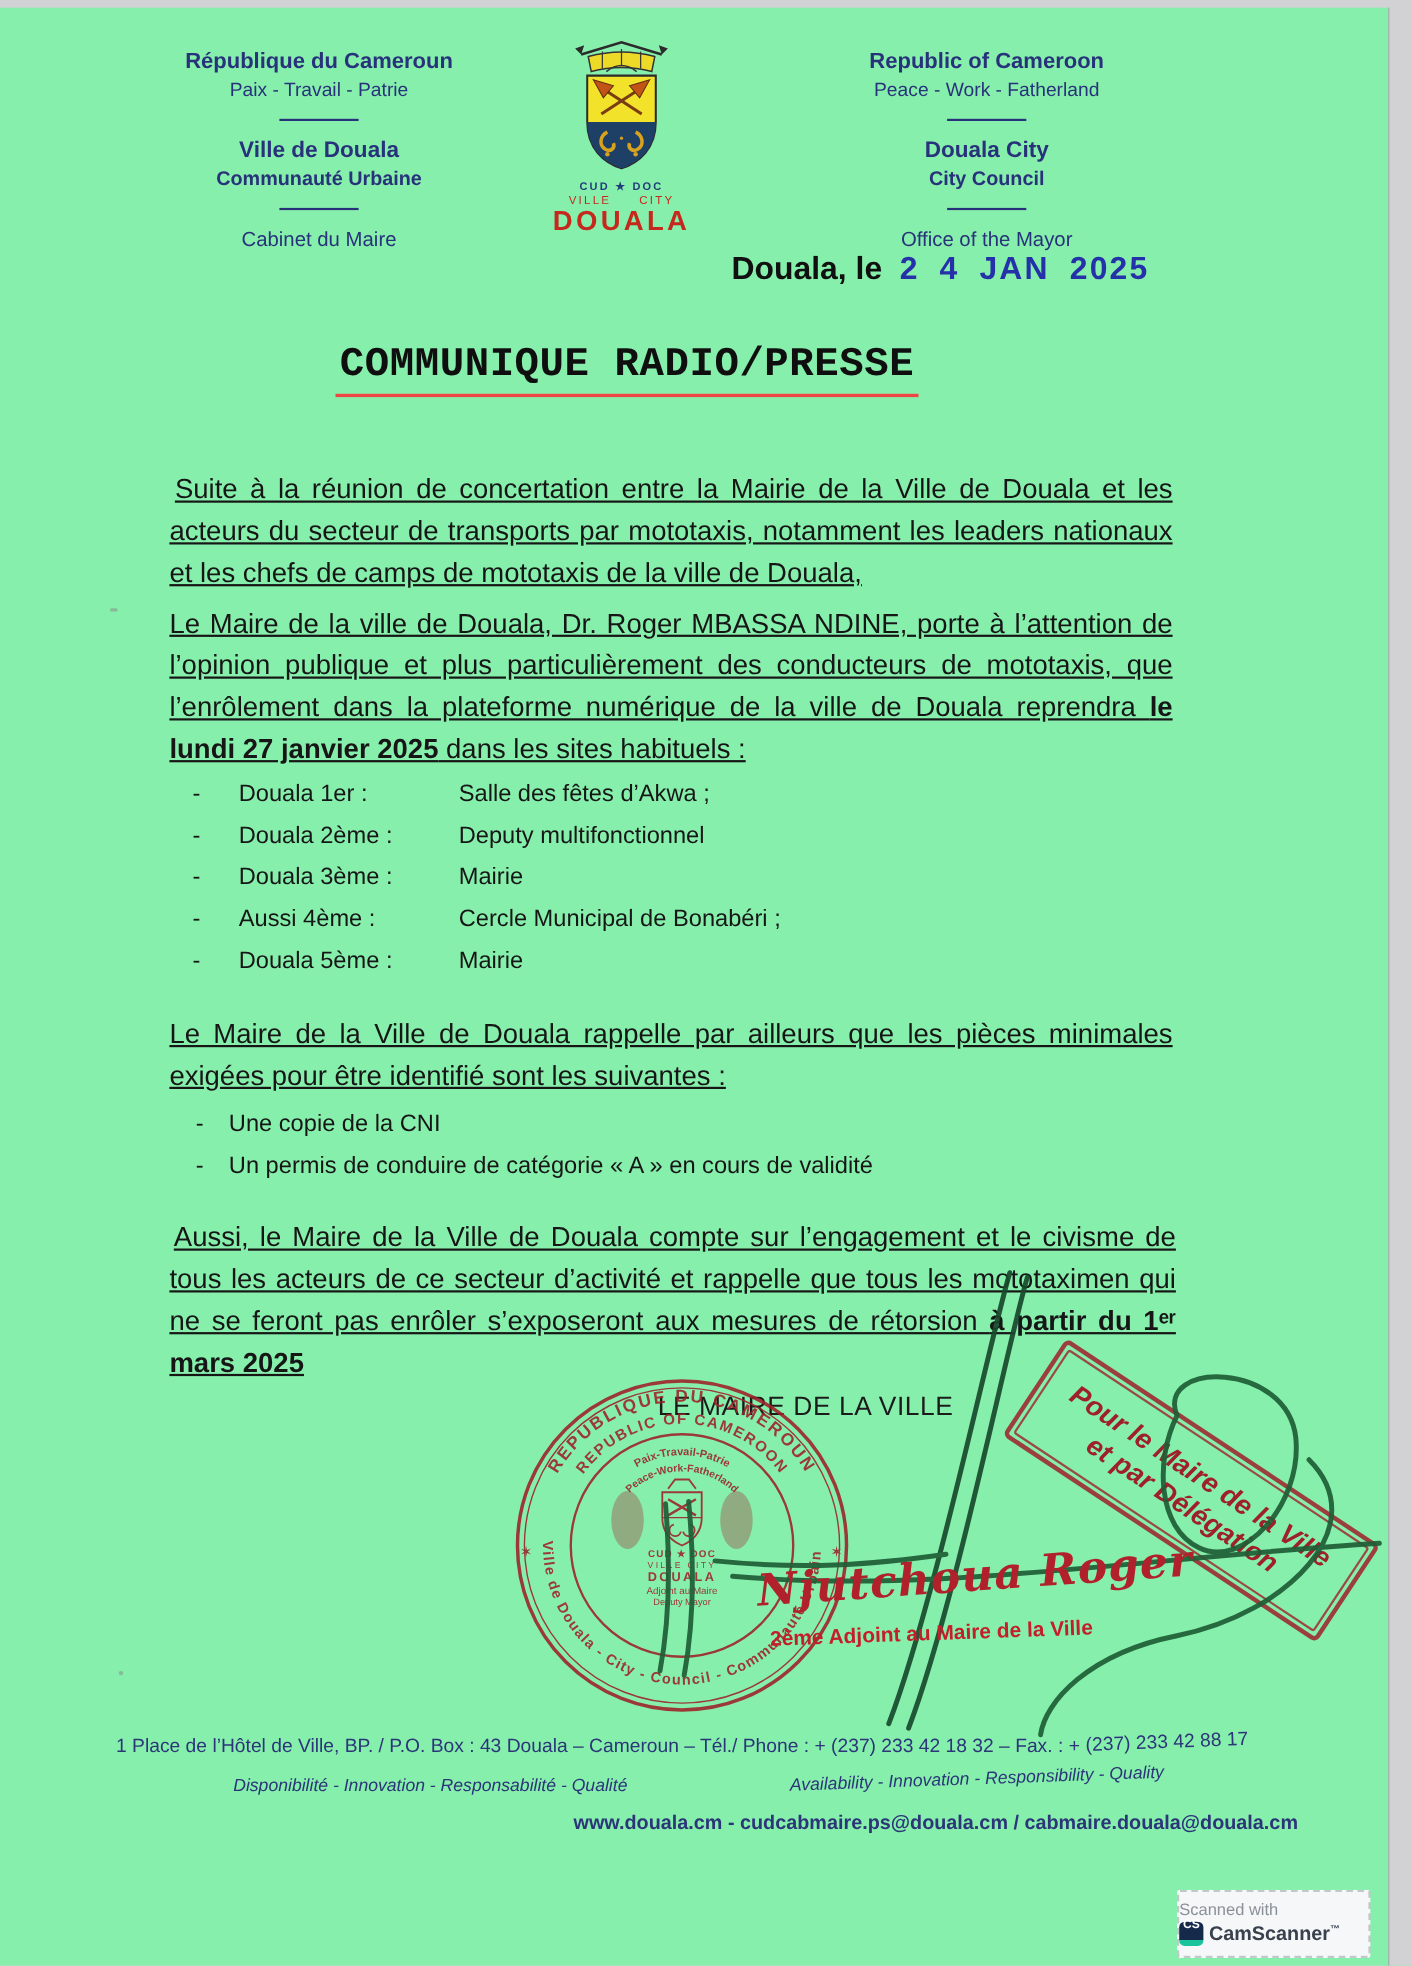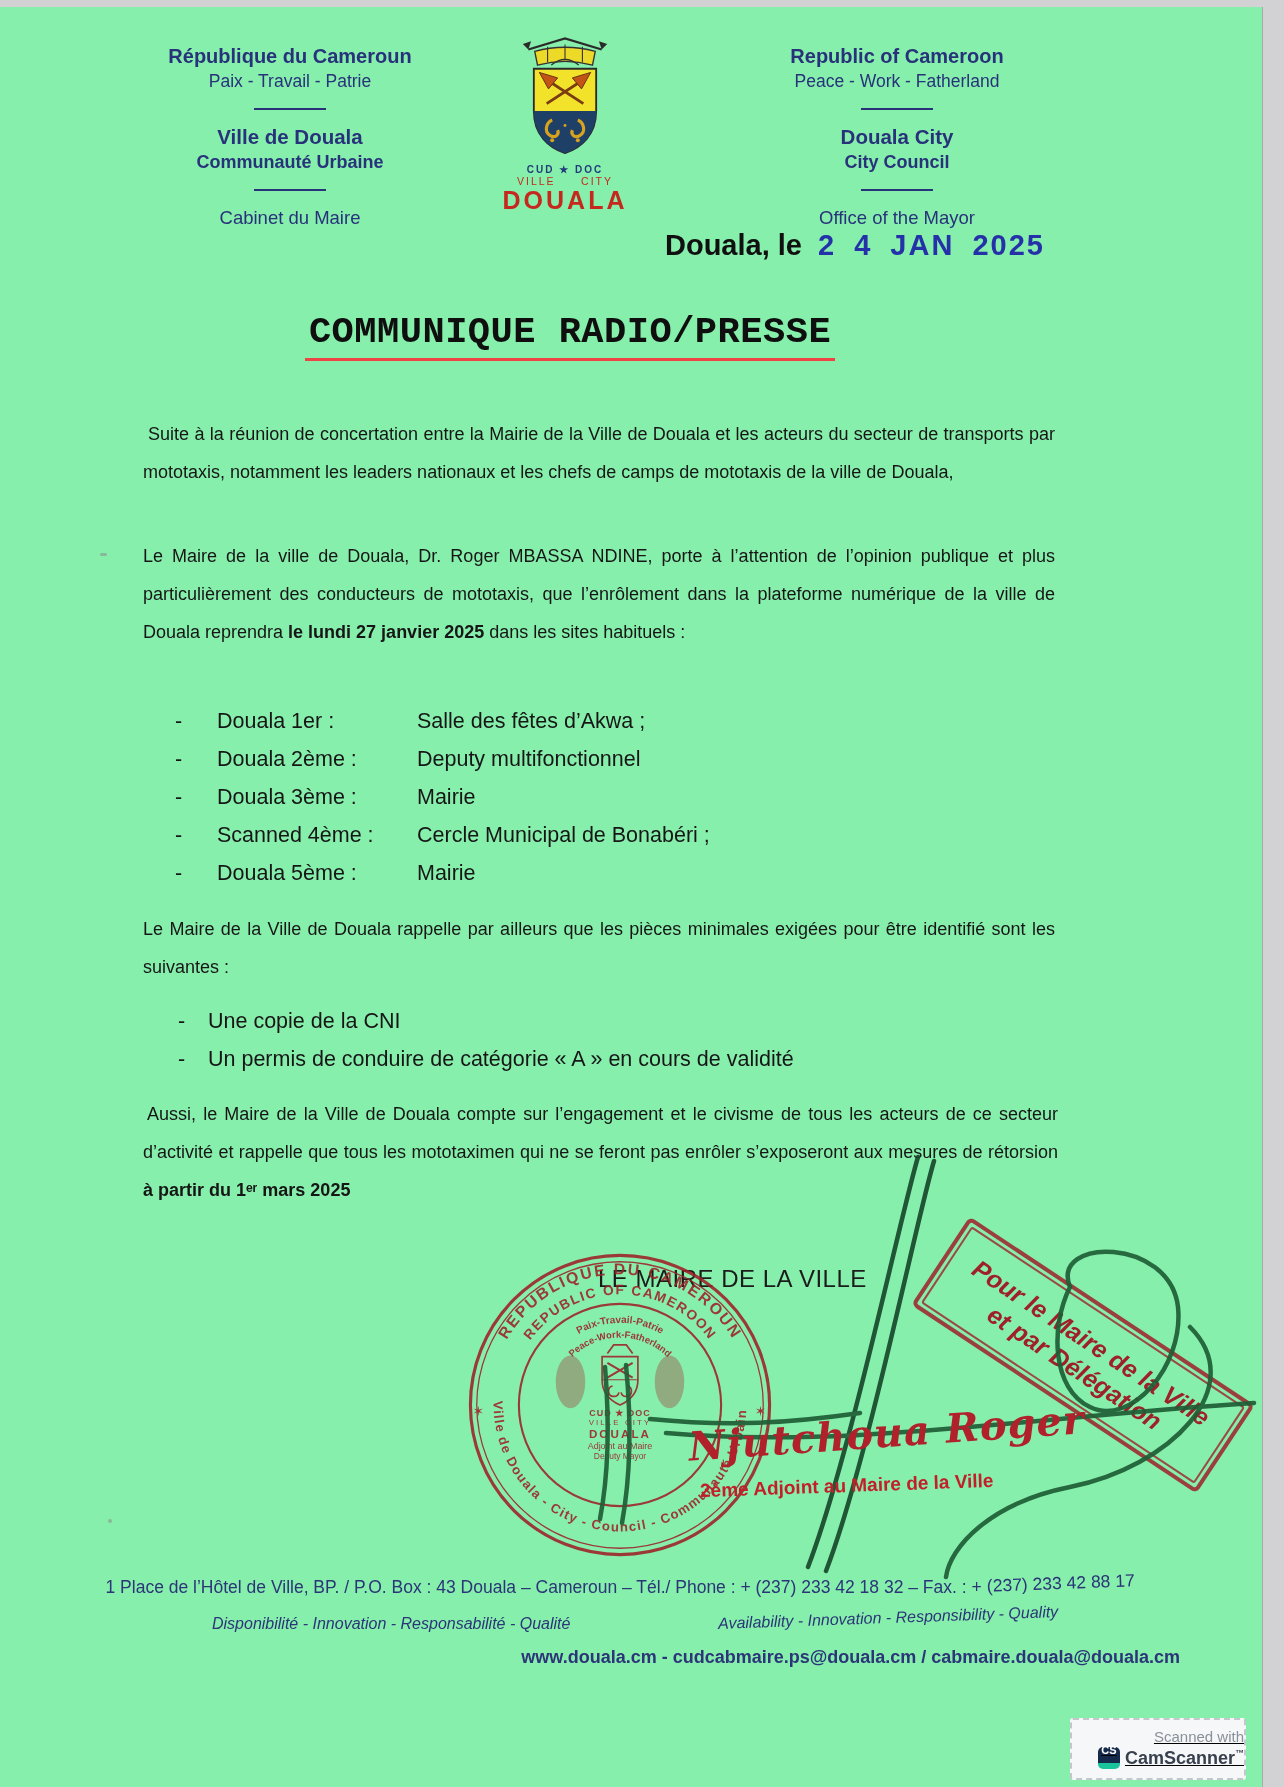--- a/index.html
+++ b/index.html
@@ -33,22 +33,22 @@
   .date-line{position:absolute;left:665px;top:222px;display:flex;align-items:baseline;gap:16px;}
   .date-prefix{font-size:29px;font-weight:bold;color:#101010;}
   .date-stamp{font-size:29px;font-weight:bold;color:#2531a8;letter-spacing:2px;word-spacing:8px;}
   
   .title-wrap{position:absolute;left:0;top:304px;width:1140px;text-align:center;}
   .title-wrap span{
     font-size:37px;font-weight:bold;color:#0f0f0f;letter-spacing:.5px;
     border-bottom:3px solid #ef4444;padding:0 4px 5px 4px;font-family:Liberation Mono, monospace;
   }
   
-  .body-p{position:absolute;left:143px;width:912px;margin:0;
-    font-size:18px;line-height:38px;color:#161616;text-align:justify;}
+  .body-p{position:absolute;left:143px;width:912px;margin:11px;
+    font-size:25px;line-height:38px;color:#161616;text-align:justify;text-decoration:underline;}
   .p1{top:408px;text-indent:5px;}
   .p2{top:530px;}
   .p3{top:903px;}
   .p4{top:1088px;width:915px;text-indent:4px;}
   .body-p b{font-weight:bold;}
   .list{position:absolute;left:143px;}
   .sites{top:695px;}
   .docs{top:995px;}
   .site-row,.doc-row{display:flex;line-height:38px;font-size:21.5px;color:#161616;}
   .site-dash{margin-left:32px;width:30px;}
@@ -75,21 +75,21 @@
     font-size:17.5px;color:#2b3578;}
   .f1 .tail{display:inline-block;transform:rotate(-2.2deg) translateY(-4px);}
   .f2-fr{position:absolute;left:212px;top:1608px;font-size:16px;font-style:italic;color:#2b3578;}
   .f2-en{position:absolute;left:718px;top:1602px;font-size:16px;font-style:italic;color:#2b3578;
     transform:rotate(-2deg);}
   .f3{position:absolute;left:60px;top:1640px;width:1120px;text-align:right;
     font-size:18px;font-weight:bold;color:#2b3578;}
   
   .cs-badge{position:absolute;left:1070px;top:1711px;width:172px;height:58px;
     border:2px dashed #c3c6cb;border-radius:3px;background:#f6f7f8;
-    display:flex;flex-direction:column;align-items:flex-end;justify-content:center;gap:2px;text-decoration:underline;}
+    display:flex;flex-direction:column;align-items:flex-start;justify-content:center;gap:2px;}
   .cs-scanned{font-size:15px;color:#8a9099;line-height:16px;}
   .cs-row{display:flex;align-items:center;gap:5px;}
   .cs-logo{width:22px;height:22px;border-radius:5px;color:#fff;font-weight:bold;font-size:11px;
     display:flex;align-items:center;justify-content:center;
     background:linear-gradient(180deg,#15294b 0%,#15294b 74%,#19c39c 74%,#19c39c 100%);
     padding-bottom:16px;box-sizing:border-box;}
   .cs-brand{font-size:18px;font-weight:bold;color:#39414e;}
   .cs-tm{font-size:9px;color:#39414e;vertical-align:top;}
   .artifact{position:absolute;background:#8a8a8a;border-radius:2px;opacity:.55;}
   .a1{left:100px;top:546px;width:7px;height:3px;}
@@ -177,21 +177,21 @@
       <span class="site-label">Douala 2ème :</span>
       <span class="site-value">Deputy multifonctionnel</span>
     </div>
     <div class="site-row">
       <span class="site-dash">-</span>
       <span class="site-label">Douala 3ème :</span>
       <span class="site-value">Mairie</span>
     </div>
     <div class="site-row">
       <span class="site-dash">-</span>
-      <span class="site-label">Scanned 4ème :</span>
+      <span class="site-label">Aussi 4ème :</span>
       <span class="site-value">Cercle Municipal de Bonabéri ;</span>
     </div>
     <div class="site-row">
       <span class="site-dash">-</span>
       <span class="site-label">Douala 5ème :</span>
       <span class="site-value">Mairie</span>
     </div>
   </div>
 
   <p class="body-p p3">Le Maire de la Ville de Douala rappelle par ailleurs que les pièces minimales exigées pour être identifié sont les suivantes :</p>

